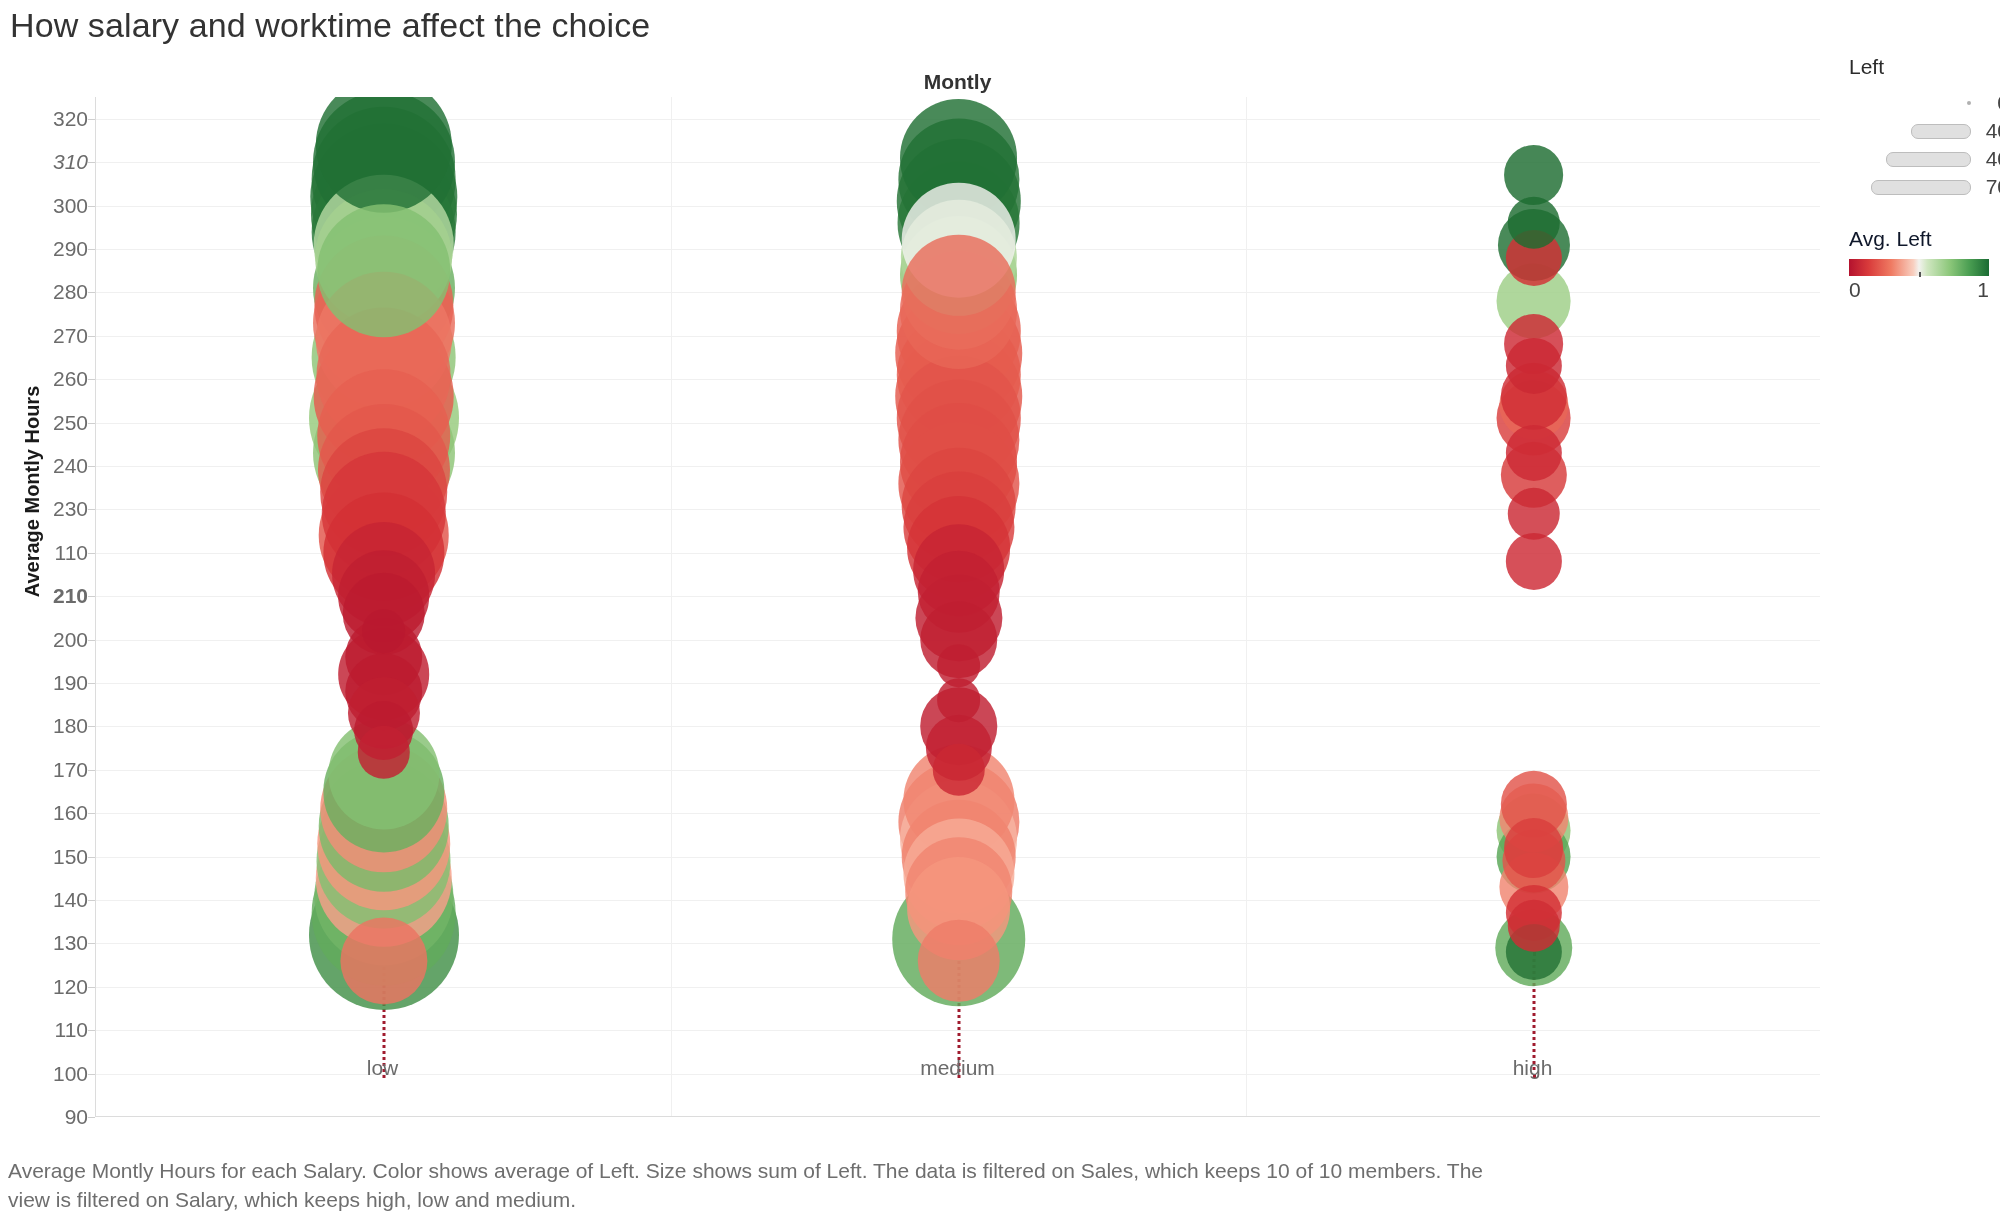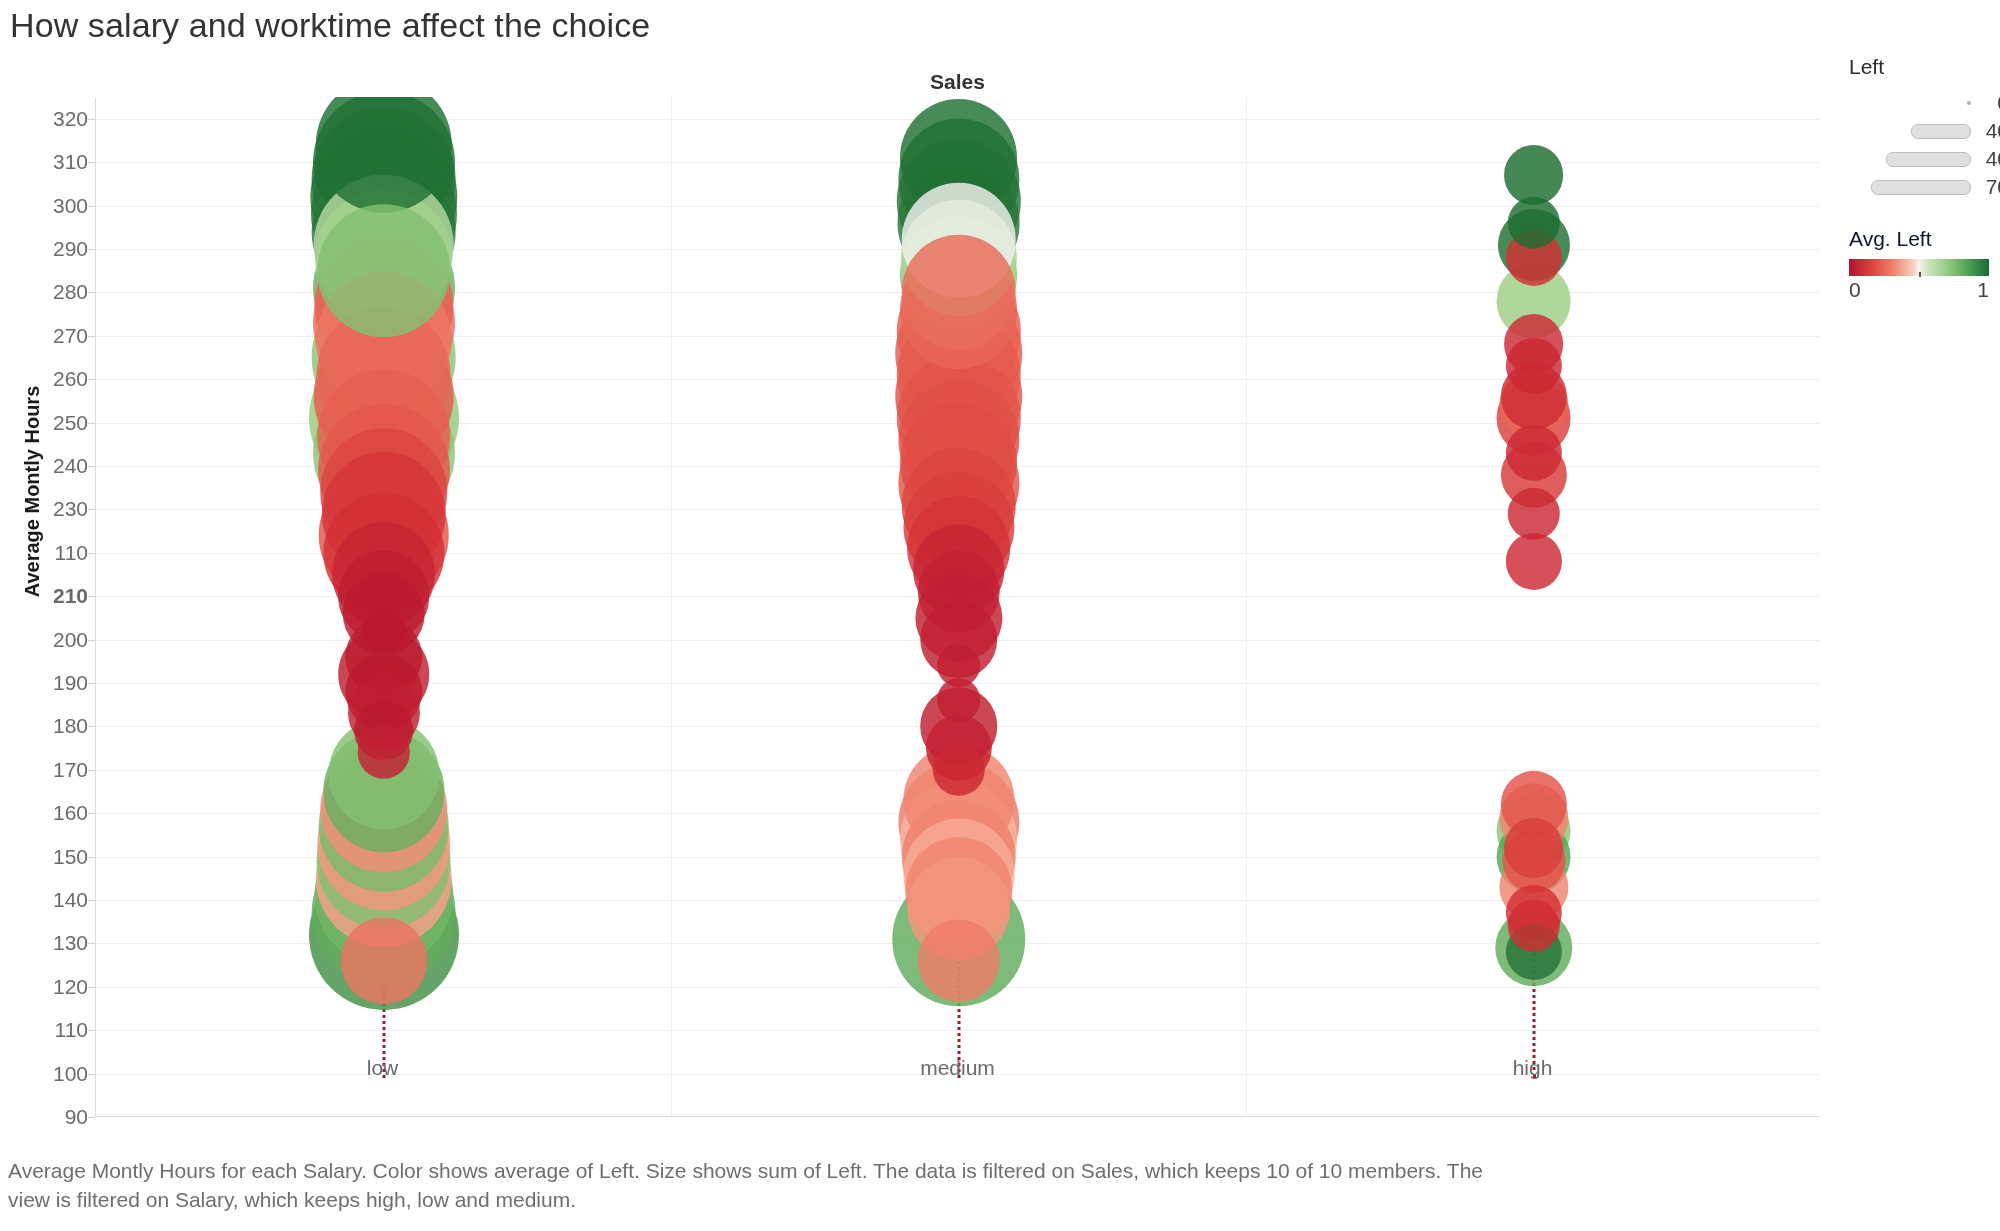--- a/index.html
+++ b/index.html
@@ -86,27 +86,27 @@
     position:absolute;left:8px;top:1156px;width:1480px;
     font-size:21px;line-height:29px;color:#6e6e6e;
   }
 </style>
 </head>
 <body>
 
 <div id="viz-title">How salary and worktime affect the choice</div>
 
 <div id="col-header">
-  <div id="col-header-label">Sales</div>
+  <div id="col-header-label">Montly</div>
 </div>
 
 <div id="y-axis-title">Average Montly Hours</div>
 <div id="y-ticks">
     <div class="ytick" style="top: 21.7021px;">320</div>
-    <div class="ytick" style="top: 65.1064px;">310</div>
+    <div class="ytick" style="top: 65.1064px; font-style: italic;">310</div>
     <div class="ytick" style="top: 108.511px;">300</div>
     <div class="ytick" style="top: 151.915px;">290</div>
     <div class="ytick" style="top: 195.319px;">280</div>
     <div class="ytick" style="top: 238.723px;">270</div>
     <div class="ytick" style="top: 282.128px;">260</div>
     <div class="ytick" style="top: 325.532px;">250</div>
     <div class="ytick" style="top: 368.936px;">240</div>
     <div class="ytick" style="top: 412.34px;">230</div>
     <div class="ytick" style="top: 455.745px;">110</div>
     <div class="ytick" style="top: 499.149px; font-weight: bold;">210</div>

